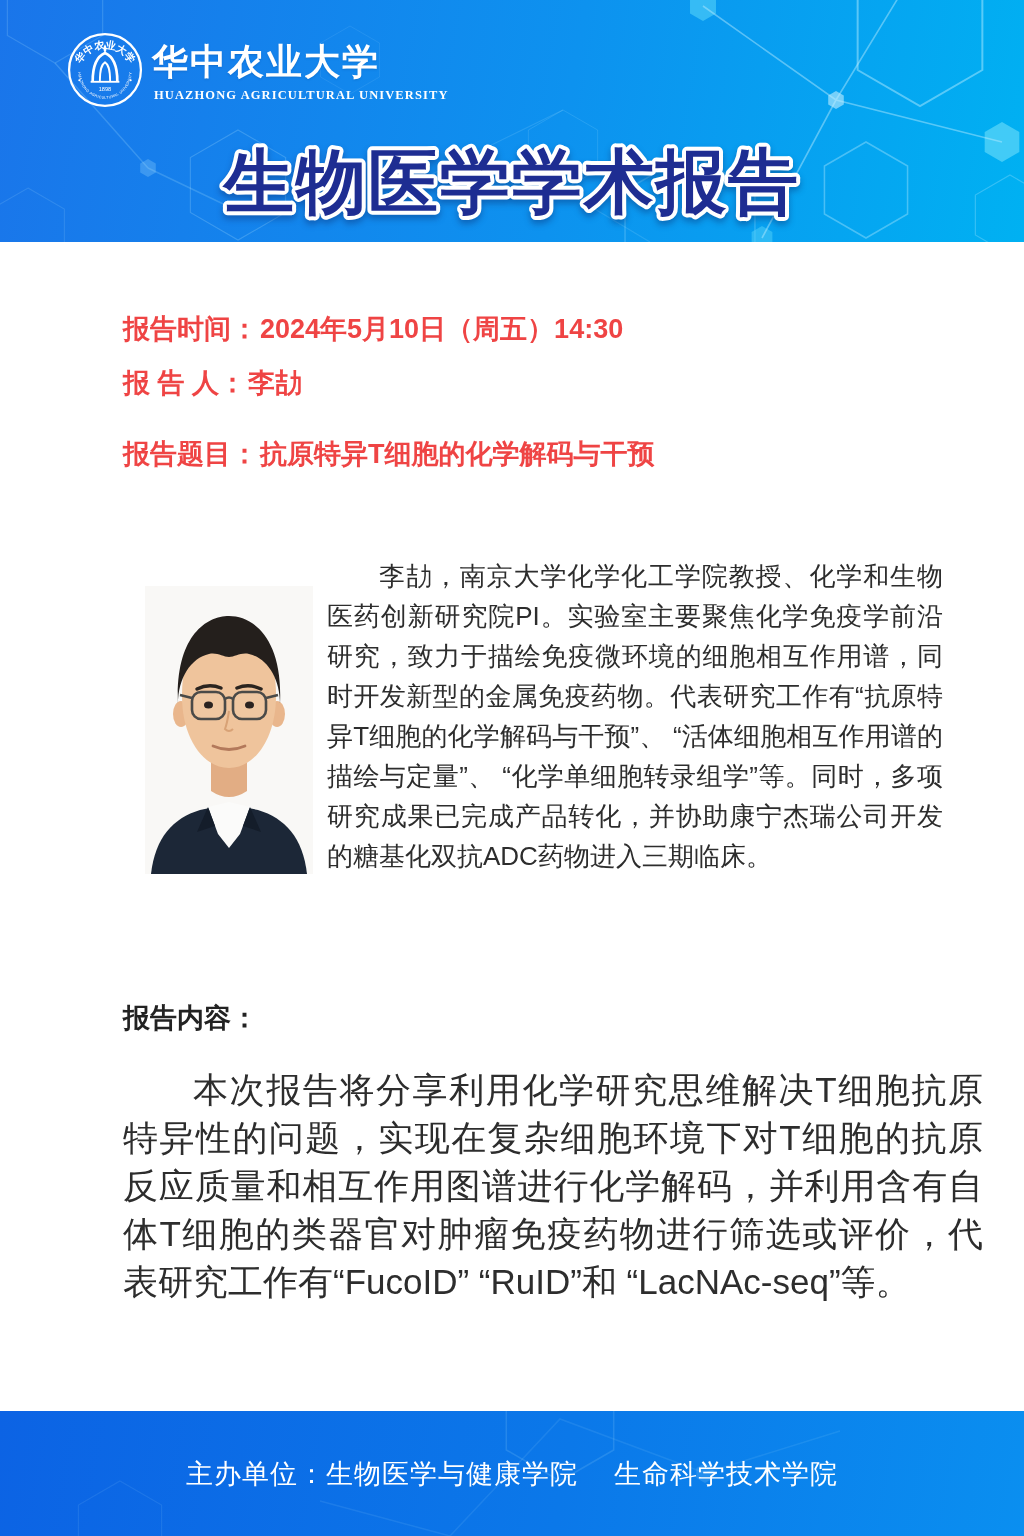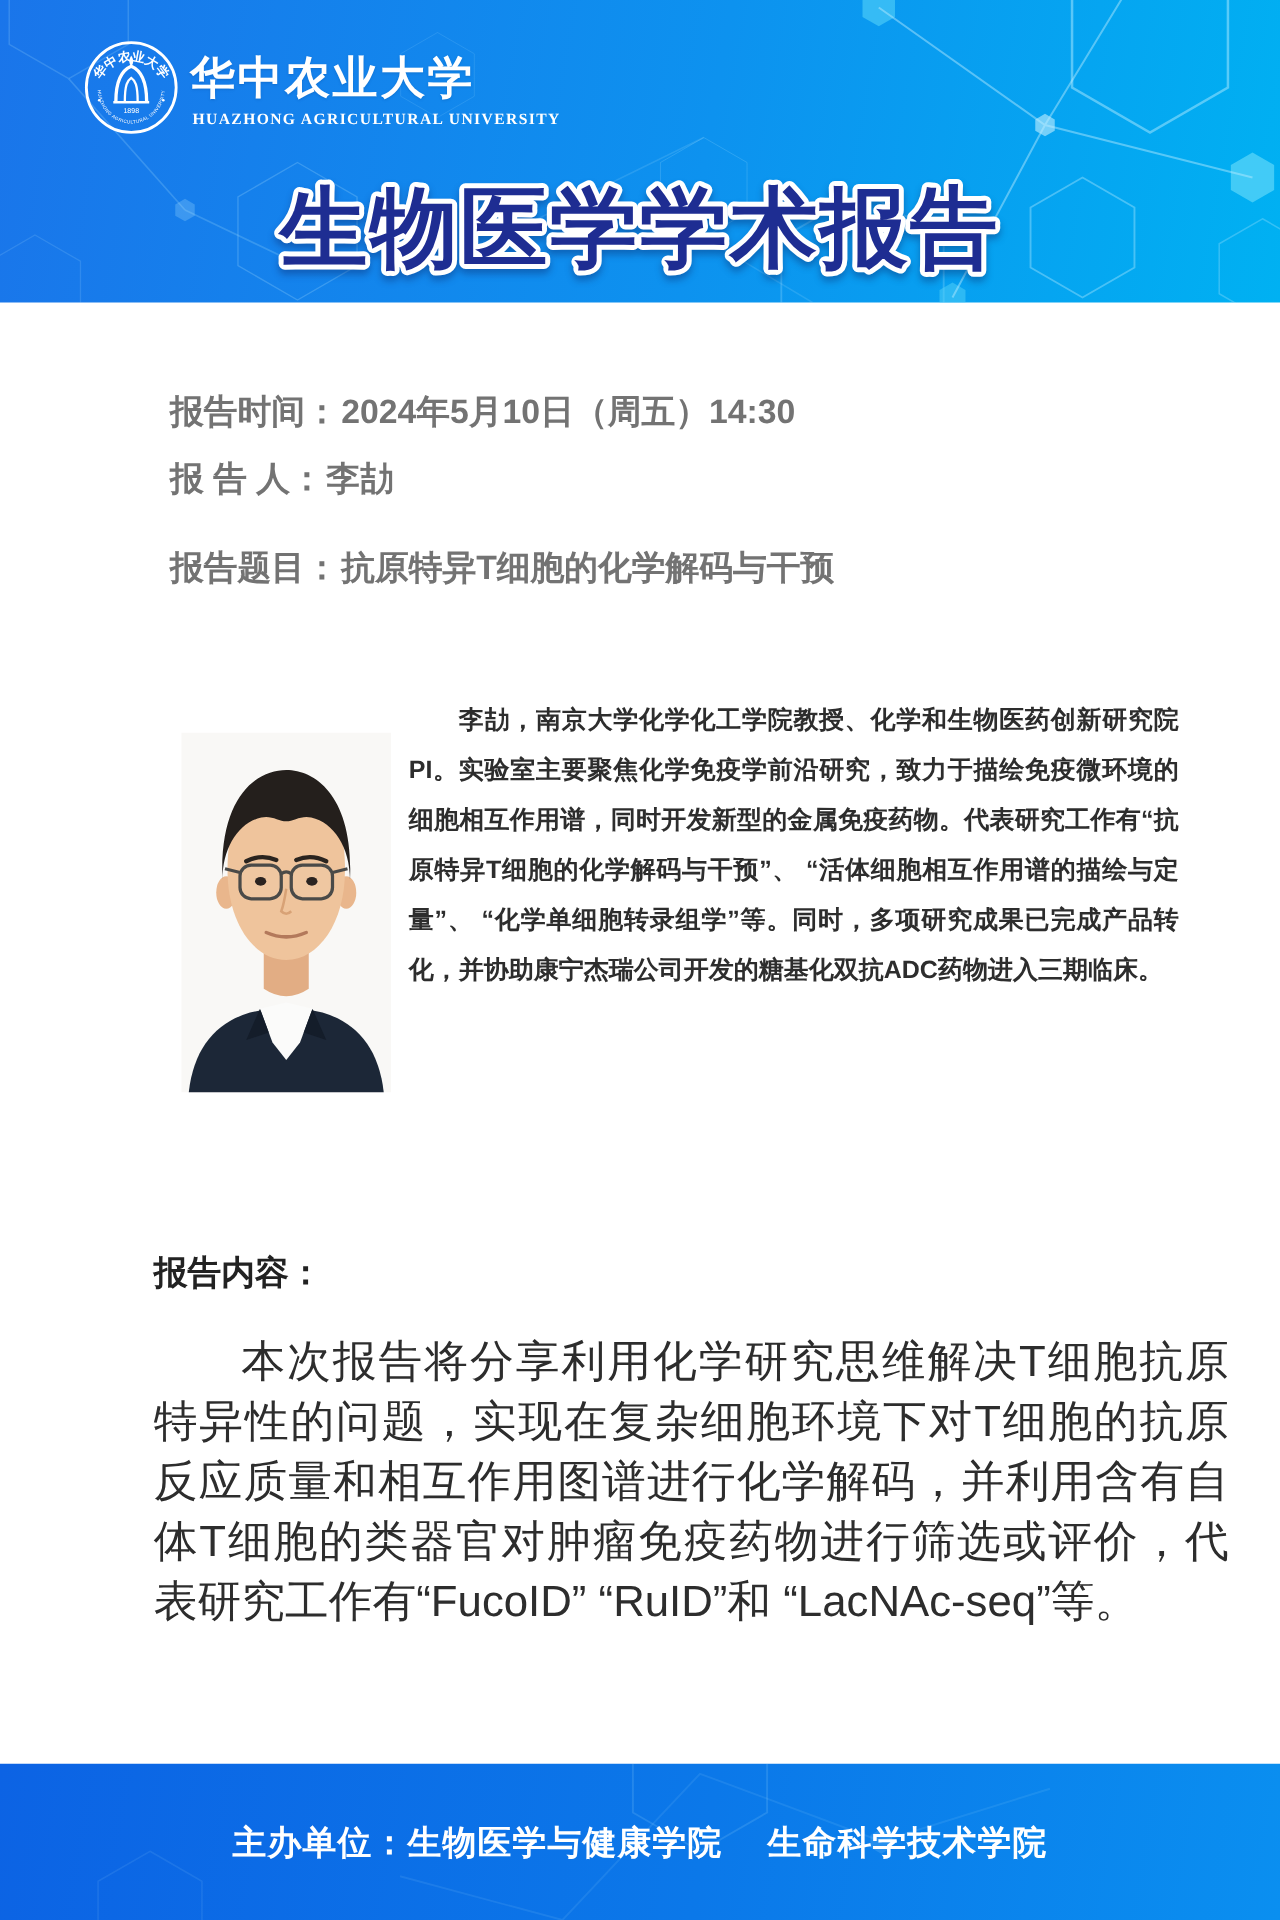--- a/index.html
+++ b/index.html
@@ -20,47 +20,47 @@
   }
   .uni-en{
     position:absolute;left:154px;top:88px;font-size:12.5px;font-weight:bold;color:#ffffff;
     letter-spacing:1.1px;font-family:"Liberation Serif","DejaVu Serif",serif;white-space:nowrap;
   }
   .title-svg{
     position:absolute;left:0;top:118px;width:1024px;height:122px;
     filter:drop-shadow(0 4px 3px rgba(8,25,90,.35));
   }
   
-  .details{position:absolute;left:136px;top:302px;width:885px;color:#737373;}
+  .details{position:absolute;left:123px;top:302px;width:885px;color:#ef4444;}
   .detail-row{height:54px;line-height:54px;font-size:27px;font-weight:bold;white-space:nowrap;}
   .detail-row.gap-before{margin-top:18px;height:52px;line-height:52px;}
   .detail-label{margin-right:2px;}
   
   .speaker{position:absolute;left:123px;top:556px;width:885px;display:flex;align-items:flex-start;}
   .portrait-wrap{flex:0 0 168px;margin-left:22px;margin-top:30px;}
   .portrait{display:block;width:168px;height:288px;}
   .bio{
-    margin:0 0 0 14px;width:616px;font-size:20px;line-height:40px;color:#2d2d2d;
-    text-align:justify;text-indent:2em;font-weight:bold;
+    margin:0 0 0 14px;width:616px;font-size:26px;line-height:40px;color:#2d2d2d;
+    text-align:justify;text-indent:2em;
   }
   
   .content{position:absolute;left:123px;top:972px;width:872px;}
   .content-heading{font-size:27px;font-weight:bold;color:#222222;margin-top:28px;}
   .content-body{
     margin:30px 0 0;width:860px;font-size:35px;line-height:48px;color:#2d2d2d;
     text-align:justify;text-indent:2em;
   }
   
   .footer{
     position:absolute;left:0;top:1411px;width:1024px;height:125px;
     background:linear-gradient(100deg,#0c63e4 0%,#0b78e9 55%,#0a8ff0 100%);
     display:flex;align-items:center;justify-content:center;
   }
   .footer-pattern{position:absolute;inset:0;width:1024px;height:125px;}
-  .footer-text{position:relative;font-size:27px;font-weight:bold;color:#ffffff;letter-spacing:1px;white-space:nowrap;}
+  .footer-text{position:relative;font-size:27px;font-weight:normal;color:#ffffff;letter-spacing:1px;white-space:nowrap;}
   .footer-org2{margin-left:36px;}
 </style>
 </head>
 <body>
 
 <div class="page">
 
   <header class="header">
     <svg class="hex-pattern" viewBox="0 0 1024 242" aria-hidden="true">
       <defs>

